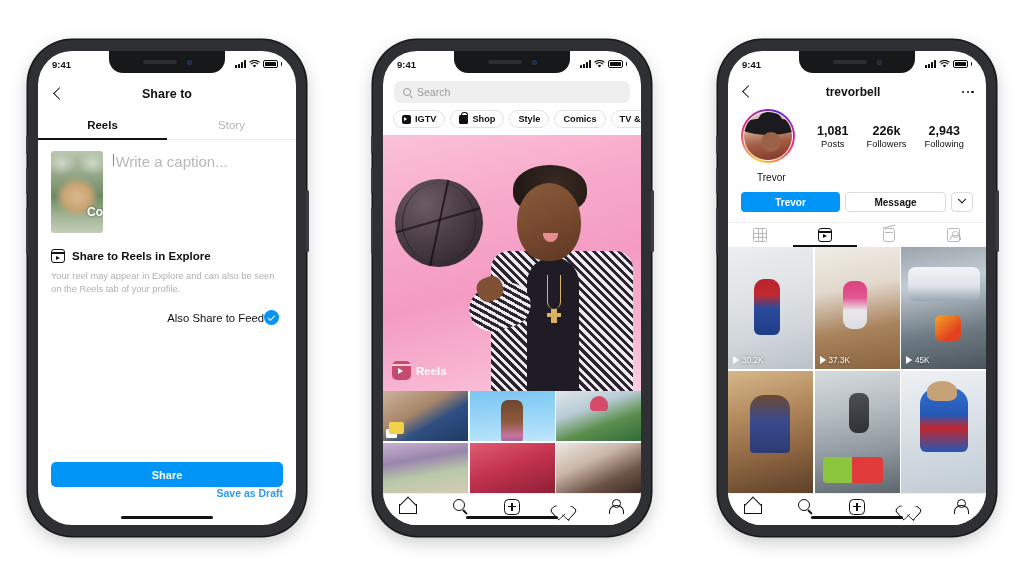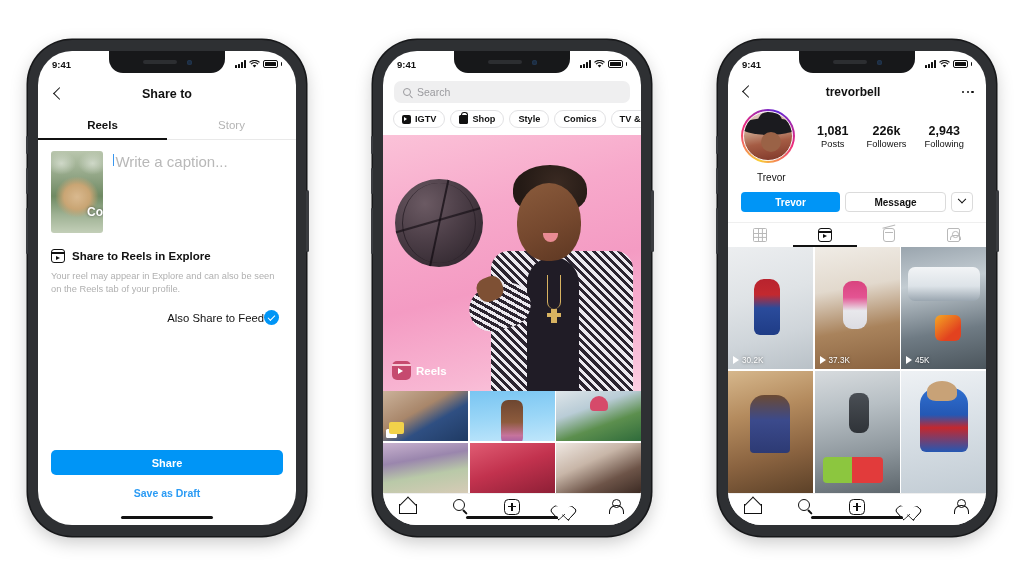--- a/index.html
+++ b/index.html
@@ -89,21 +89,21 @@
   .reels-glyph::before{ content:""; position:absolute; left:0; right:0; top:2.4px; height:1.2px; background:#111; }
   .reels-glyph::after{ content:""; position:absolute; left:4.2px; top:5.6px; border-left:4px solid #111; border-top:2.6px solid transparent; border-bottom:2.6px solid transparent; }
   .p1-h{ font-size:11.5px; font-weight:700; color:#111; }
   .p1-sub{ font-size:9.3px; color:#b0b0b0; line-height:1.42; margin-top:7px; }
   .p1-toggle-row{ display:flex; align-items:center; justify-content:flex-end; margin-top:14px; }
   .p1-toggle-lbl{ font-size:11.3px; color:#111; }
   .check{ width:15px; height:15px; border-radius:50%; background:#0095f6; position:relative; }
   .check::after{ content:""; position:absolute; left:4px; top:4.2px; width:6px; height:3.2px; border-left:1.5px solid #fff; border-bottom:1.5px solid #fff; transform:rotate(-45deg); }
   .p1-bottom{ margin-top:auto; padding:0 13px 26px 13px; }
   .p1-share{ width:100%; height:25px; border:none; border-radius:5px; background:#0095f6; color:#fff; font-size:11px; font-weight:700; font-family:inherit; cursor:pointer; }
-  .p1-draft{ text-align:center; margin-top:12px; font-size:10.5px; font-weight:700; color:#2b9bf4; }
+  .p1-draft{ text-align:right; margin-top:0; font-size:10.5px; font-weight:700; color:#2b9bf4; }
 
   
   .p2-search-wrap{ padding:4px 11px 0 11px; }
   .p2-search{ height:22px; background:#efeff0; border-radius:7px; display:flex; align-items:center; gap:6px; padding:0 9px; }
   .mag{ width:8px; height:8px; border:1.3px solid #9a9a9e; border-radius:50%; position:relative; flex:0 0 8px; }
   .mag::after{ content:""; position:absolute; right:-3px; bottom:-2.2px; width:4px; height:1.3px; background:#9a9a9e; transform:rotate(45deg); border-radius:1px; }
   .p2-search span{ font-size:10.5px; color:#9a9a9e;text-align:center; }
   .p2-pills{ display:flex; gap:5px; padding:7px 10px 7px 10px; overflow:hidden; }
   .pill{ flex:0 0 auto; height:18px; border:1px solid #e2e2e4; border-radius:9px; background:#fff; display:flex; align-items:center; gap:4px; padding:0 8px; font-size:9.2px; font-weight:700; color:#111; white-space:nowrap; }
   .igtv-glyph{ width:9px; height:9px; border-radius:2px; background:#111; position:relative; flex:0 0 9px; }

